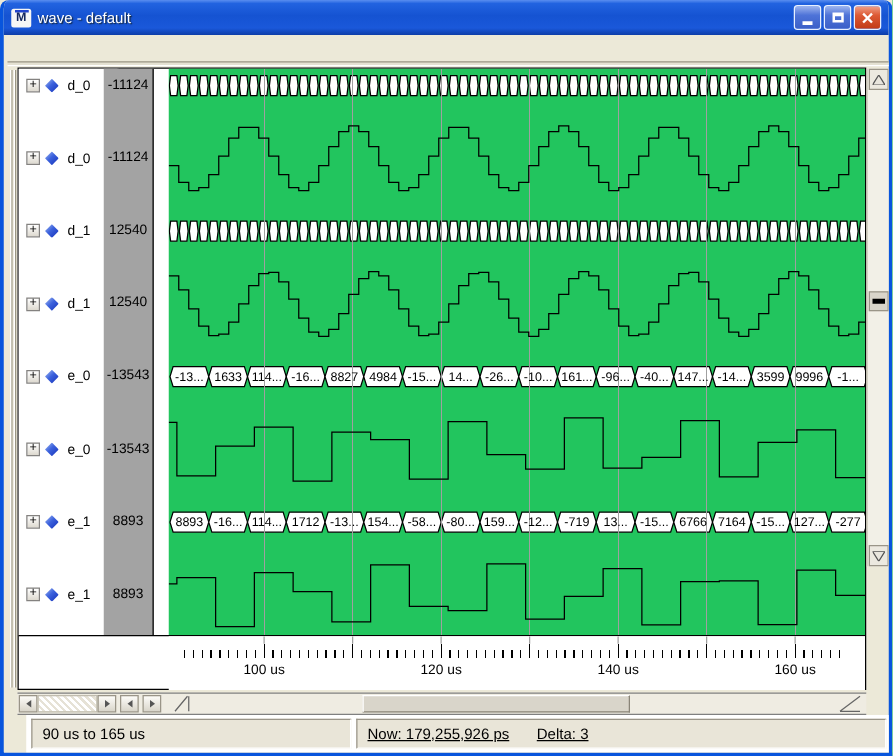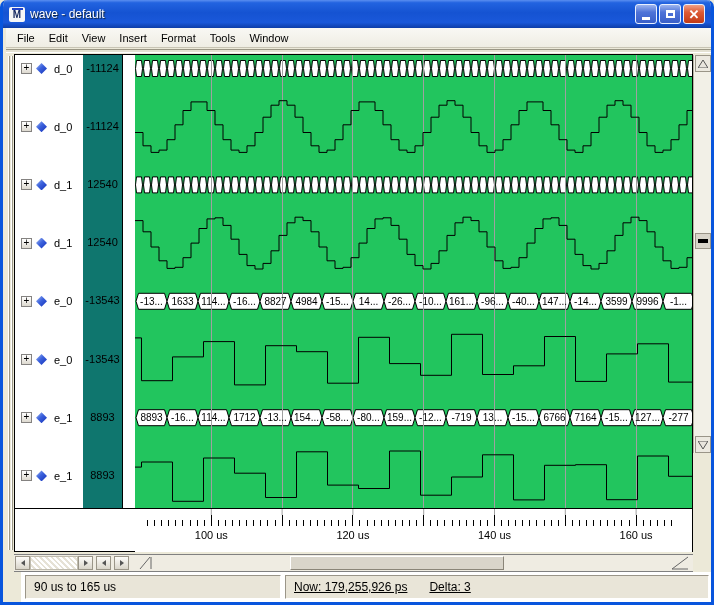--- a/index.html
+++ b/index.html
@@ -37,21 +37,21 @@
     border-top:1px solid #9a9684; border-bottom:1px solid #fff; background:#e4e1d2; }
 
   
   #grip { position:absolute; left:5px; top:56px; width:6px; height:494px; }
   #grip div { position:absolute; top:0; width:2px; height:100%; border-left:1px solid #fff; border-right:1px solid #9a9684; }
   #grip .g1{left:0;} #grip .g2{left:3px;}
 
   #pane { position:absolute; left:11px; top:54px; width:679px; height:498px;
     border:1px solid #000; background:#fff; }
   #names-col  { position:absolute; left:0;   top:0; width:80px;  height:453px; background:#fff; border-right:1px solid #000; }
-  #values-col { position:absolute; left:68px; top:0; width:40px; height:453px; background:#0f766e; border-right:1px solid #000; }
+  #values-col { position:absolute; left:68px; top:0; width:40px; height:453px; background:#a3a3a3; border-right:1px solid #000; }
   #wave-area  { position:absolute; left:120px; top:0; width:557px; height:453px; background:#22c55e; }
 
   .sig-row { position:absolute; left:6px; height:18px; display:flex; align-items:center; }
   .plus-box { width:11px; height:11px; border:1px solid #848280; background:linear-gradient(180deg,#fff,#ddd9cf);
     font-size:10px; line-height:8px; text-align:center; color:#000; margin-right:4px; flex:none; }
   .diamond { width:11px; height:11px; margin-right:7px; flex:none;
     background:linear-gradient(135deg,#a8c0f2 0%,#3c62dd 45%,#1330b8 100%);
     clip-path:polygon(50% 0,100% 50%,50% 100%,0 50%); }
   .sig-name { font-size:11px; color:#000; }
   .sig-val { position:absolute; width:100%; text-align:center; font-size:11px; color:#000; }
@@ -118,29 +118,20 @@
         </div>
       <div class="winbtn blue">
           <div class="glyph-max"></div>
         </div>
       <div class="winbtn red">
           <div class="glyph-x">✕</div>
         </div>
     </div>
   </div>
 
-  <div id="menubar">
-      <span class="menu-item">File</span>
-      <span class="menu-item">Edit</span>
-      <span class="menu-item">View</span>
-      <span class="menu-item">Insert</span>
-      <span class="menu-item">Format</span>
-      <span class="menu-item">Tools</span>
-      <span class="menu-item">Window</span>
-    </div>
   <div id="ridge"></div>
 
   <div id="grip">
       <div class="g1"></div>
       <div class="g2"></div>
     </div>
 
   <div id="pane">
     <div id="names-col">
         <div class="sig-row" style="top: 4.5px;">

